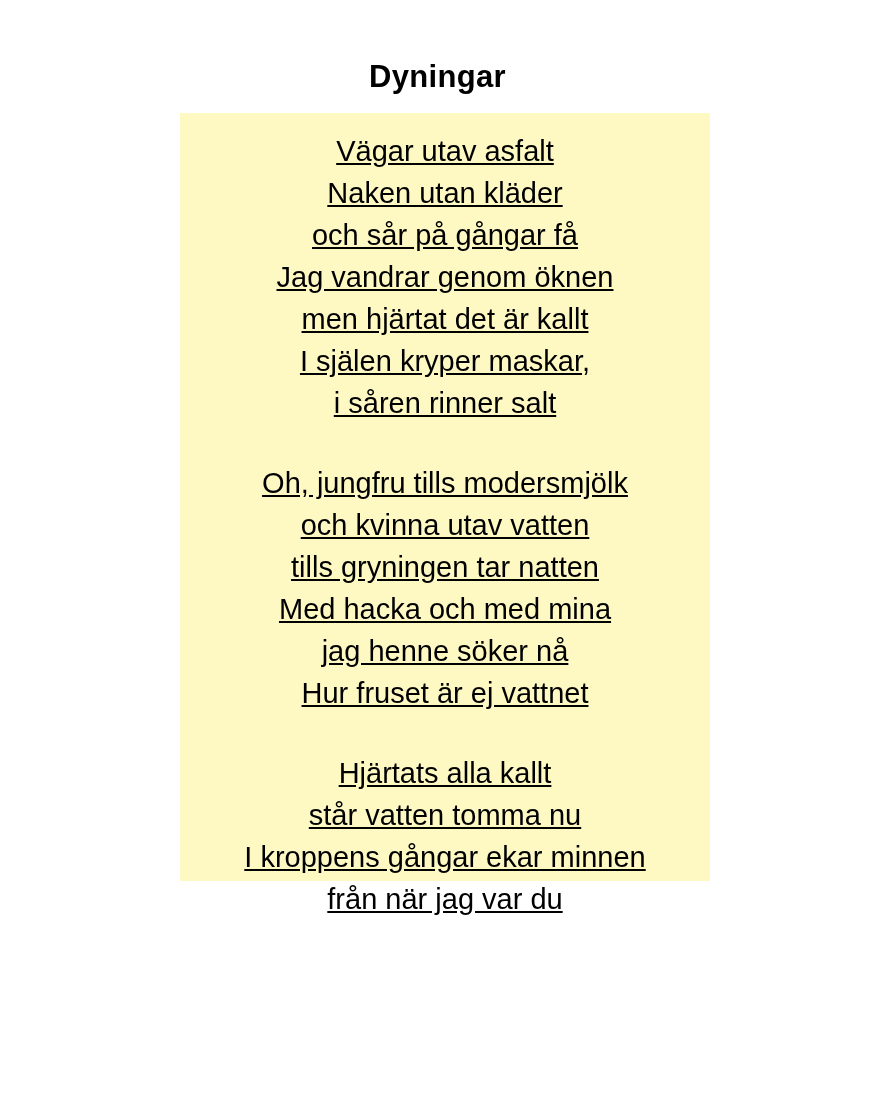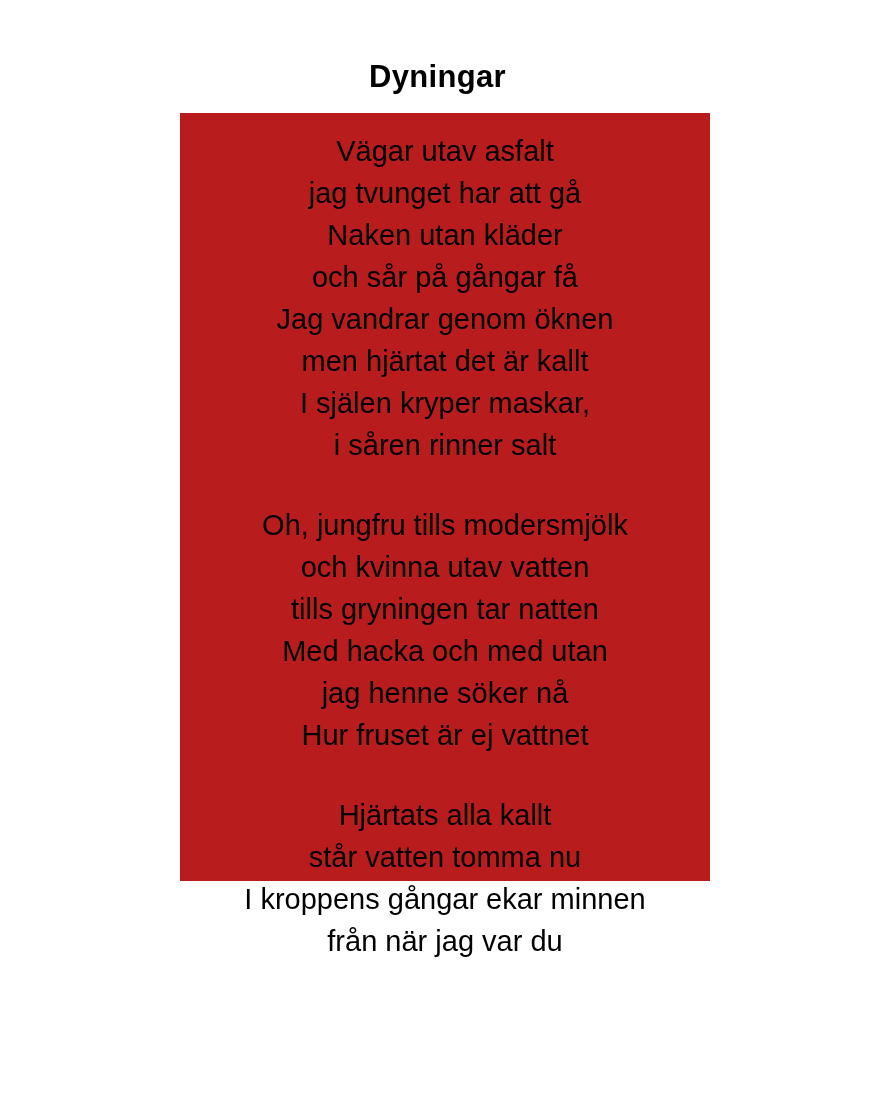--- a/index.html
+++ b/index.html
@@ -29,23 +29,24 @@
     padding-top: 58px;
     line-height: 1.2;
     letter-spacing: 0.3px;
   }
   .poem-body {
     position: absolute;
     left: 180px;
     top: 113px;
     width: 530px;
     bottom: 0;
-    background: #b91c1c;
+    background: #fef9c3;
     box-sizing: border-box;
     padding-top: 17px;
+    text-decoration: underline;
   }
   .stanza {
     margin: 0 0 38px 0;
   }
   .stanza:last-child {
     margin-bottom: 0;
   }
   .line {
     text-align: center;
     font-size: 29px;
@@ -58,34 +59,33 @@
 <body>
 
 <div class="page">
 
   <div class="poem-title">Dyningar</div>
 
   <div class="poem-body">
 
     <div class="stanza">
       <div class="line">Vägar utav asfalt</div>
-      <div class="line">jag tvunget har att gå</div>
       <div class="line">Naken utan kläder</div>
       <div class="line">och sår på gångar få</div>
       <div class="line">Jag vandrar genom öknen</div>
       <div class="line">men hjärtat det är kallt</div>
       <div class="line">I själen kryper maskar,</div>
       <div class="line">i såren rinner salt</div>
     </div>
 
     <div class="stanza">
       <div class="line">Oh, jungfru tills modersmjölk</div>
       <div class="line">och kvinna utav vatten</div>
       <div class="line">tills gryningen tar natten</div>
-      <div class="line">Med hacka och med utan</div>
+      <div class="line">Med hacka och med mina</div>
       <div class="line">jag henne söker nå</div>
       <div class="line">Hur fruset är ej vattnet</div>
     </div>
 
     <div class="stanza">
       <div class="line">Hjärtats alla kallt</div>
       <div class="line">står vatten tomma nu</div>
       <div class="line">I kroppens gångar ekar minnen</div>
       <div class="line">från när jag var du</div>
     </div>

